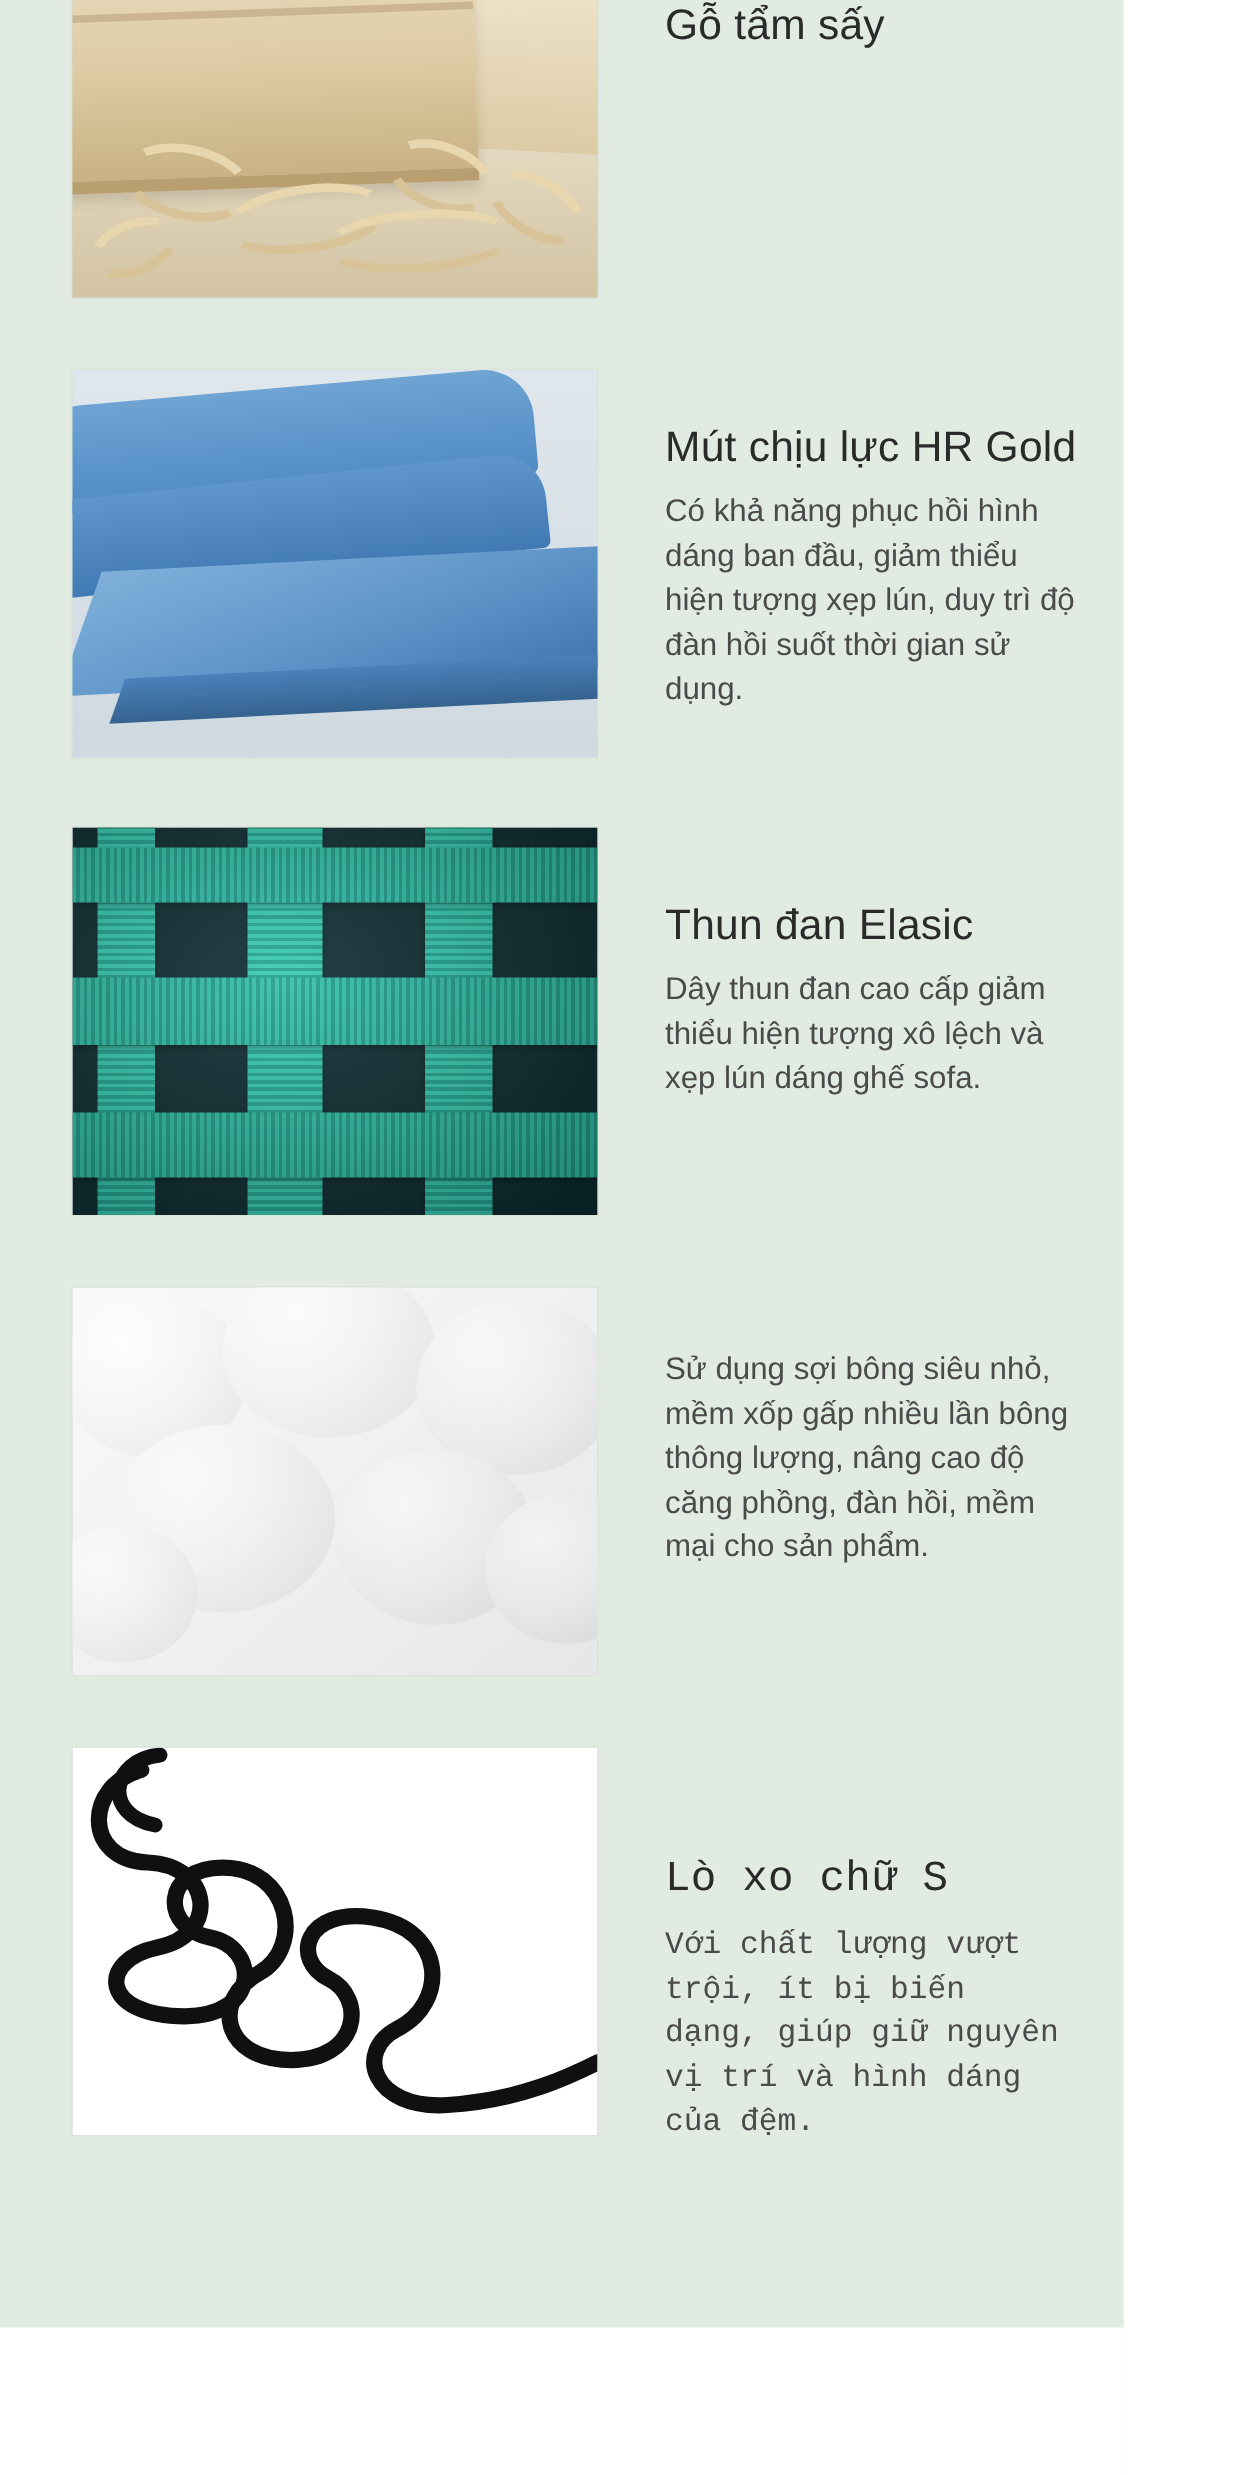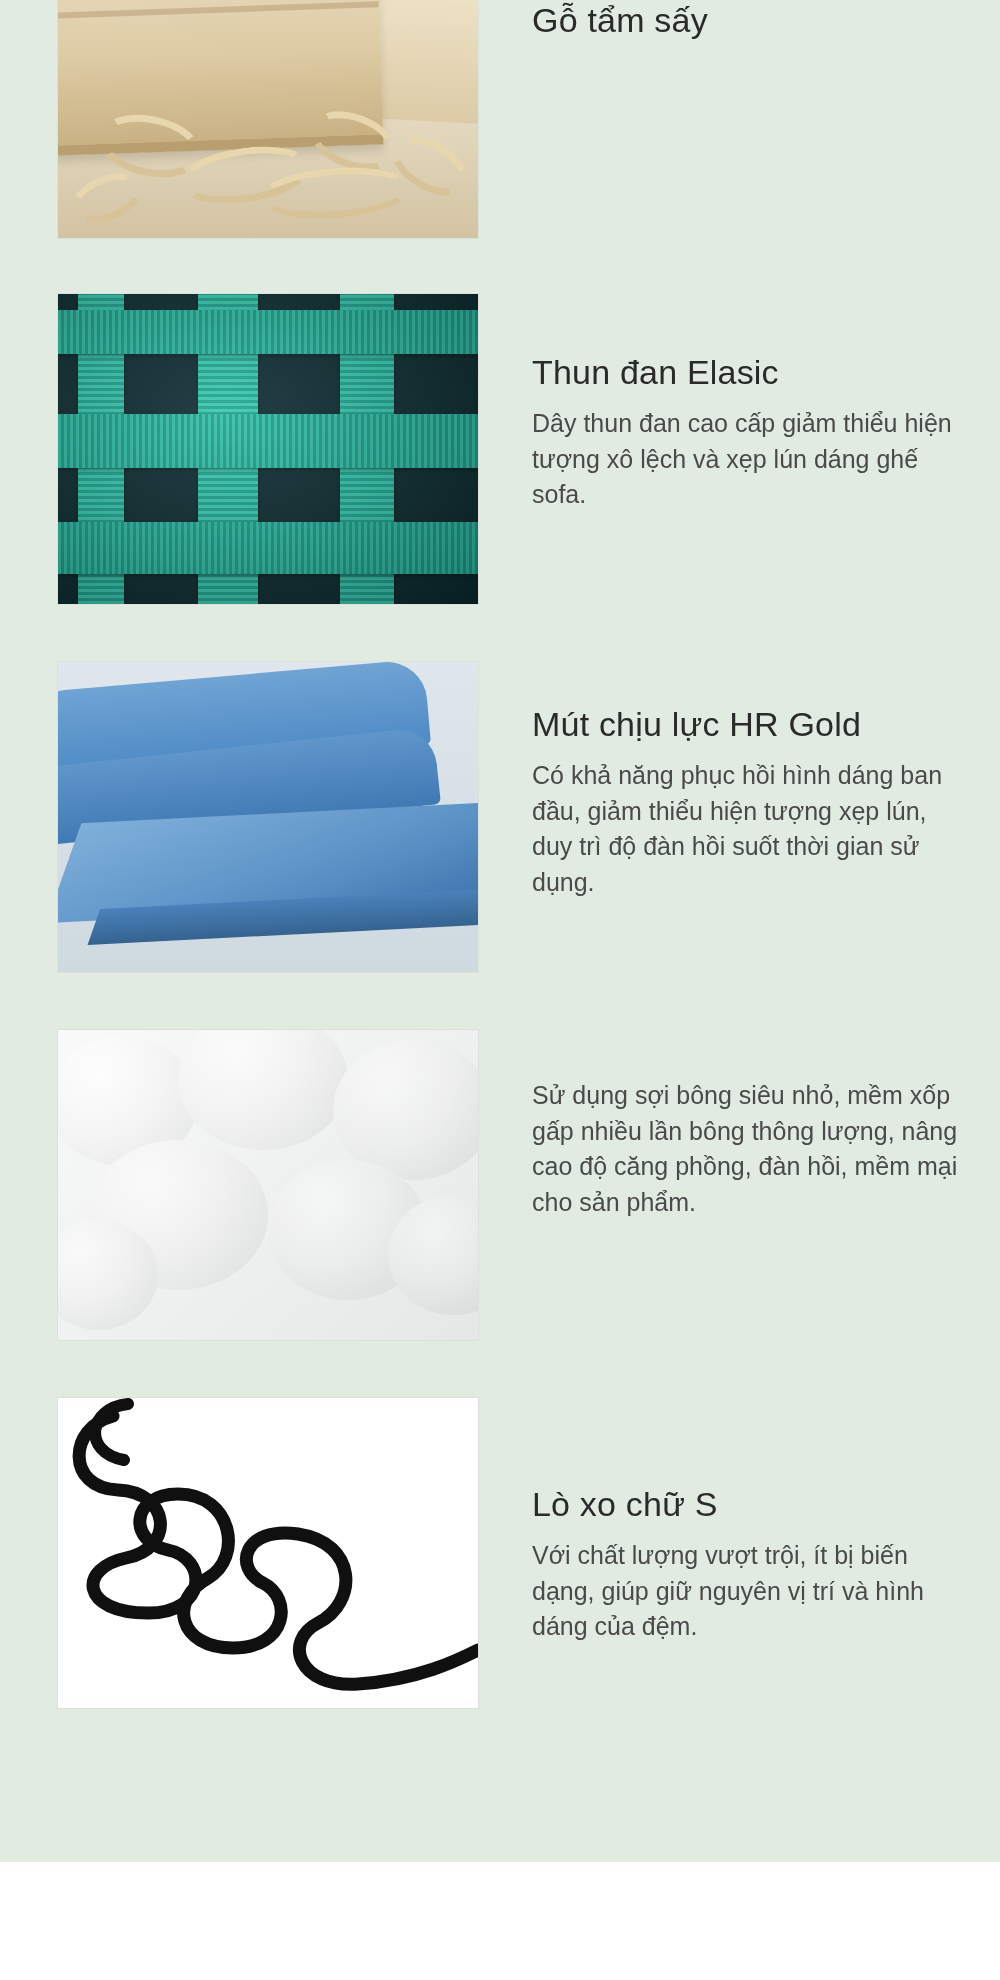--- a/index.html
+++ b/index.html
@@ -9,21 +9,21 @@
   }
   body {
     width: 1000px;
     height: 1980px;
     font-family: "Liberation Sans", sans-serif;
     overflow: hidden;
   }
 
   .page {
     position: relative;
-    width: 1000px;
+    width: 899px;
     height: 1980px;
     background: #e2ebe1;
   }
 
   .bottom-strip {
     position: absolute;
     left: 0;
     right: 0;
     bottom: 0;
     height: 118px;
@@ -261,50 +261,50 @@
           <div class="curl c4"></div>
           <div class="curl c5"></div>
           <div class="curl c6"></div>
         </div>
       </div>
       <div class="text-col" style="padding-top:0;">
         <h3 class="feature-title">Gỗ tẩm sấy</h3>
       </div>
     </div>
 
+    <div class="feature" style="padding-top:58px;">
+      <div class="thumb tall">
+        <div class="thumb-inner art-foam">
+          <div class="slabA"></div>
+          <div class="slabB"></div>
+          <div class="slabC"></div>
+          <div class="edge"></div>
+        </div>
+      </div>
+      <div class="text-col" style="padding-top:42px;">
+        <h3 class="feature-title">Mút chịu lực HR Gold</h3>
+        <p class="feature-desc">Có khả năng phục hồi hình dáng ban đầu, giảm thiểu hiện tượng xẹp lún, duy trì độ đàn hồi suốt thời gian sử dụng.</p>
+      </div>
+    </div>
+
     <div class="feature" style="padding-top:56px;">
       <div class="thumb tall">
         <div class="thumb-inner art-web">
           <div class="strapV v1"></div>
           <div class="strapV v2"></div>
           <div class="strapV v3"></div>
           <div class="strapH h1"></div>
           <div class="strapH h2"></div>
           <div class="strapH h3"></div>
           <div class="shade"></div>
         </div>
       </div>
       <div class="text-col" style="padding-top:58px;">
         <h3 class="feature-title">Thun đan Elasic</h3>
         <p class="feature-desc">Dây thun đan cao cấp giảm thiểu hiện tượng xô lệch và xẹp lún dáng ghế sofa.</p>
-      </div>
-    </div>
-
-    <div class="feature" style="padding-top:58px;">
-      <div class="thumb tall">
-        <div class="thumb-inner art-foam">
-          <div class="slabA"></div>
-          <div class="slabB"></div>
-          <div class="slabC"></div>
-          <div class="edge"></div>
-        </div>
-      </div>
-      <div class="text-col" style="padding-top:42px;">
-        <h3 class="feature-title">Mút chịu lực HR Gold</h3>
-        <p class="feature-desc">Có khả năng phục hồi hình dáng ban đầu, giảm thiểu hiện tượng xẹp lún, duy trì độ đàn hồi suốt thời gian sử dụng.</p>
       </div>
     </div>
 
     <div class="feature" style="padding-top:58px;">
       <div class="thumb tall">
         <div class="thumb-inner art-fiber">
           <div class="puff p1"></div>
           <div class="puff p2"></div>
           <div class="puff p3"></div>
           <div class="puff p4"></div>
@@ -312,21 +312,21 @@
           <div class="puff p6"></div>
           <div class="puff p7"></div>
           <div class="veil"></div>
         </div>
       </div>
       <div class="text-col" style="padding-top:48px;">
         <p class="feature-desc">Sử dụng sợi bông siêu nhỏ, mềm xốp gấp nhiều lần bông thông lượng, nâng cao độ căng phồng, đàn hồi, mềm mại cho sản phẩm.</p>
       </div>
     </div>
 
-    <div class="feature" style="padding-top:58px;">
+    <div class="feature" style="padding-top:58px;font-family:Liberation Mono, monospace;">
       <div class="thumb tall">
         <div class="thumb-inner art-spring">
           <svg width="420" height="310" viewBox="0 0 420 310">
             <path d="M 55 18 C 10 30, 8 90, 60 92 C 112 94, 118 150, 68 160 C 20 170, 22 215, 90 215
                      C 150 215, 150 160, 110 152 C 70 144, 72 96, 120 96
                      C 175 96, 185 160, 150 180 C 110 202, 120 250, 175 250
                      C 230 250, 235 200, 205 185 C 175 170, 185 128, 240 136
                      C 300 145, 300 205, 260 225 C 225 243, 240 290, 300 286
                      C 360 282, 400 262, 420 252" fill="none" stroke="#101010" stroke-width="13" stroke-linecap="round"></path>
             <path d="M 70 6 C 30 10, 24 54, 66 62" fill="none" stroke="#101010" stroke-width="12" stroke-linecap="round"></path>

